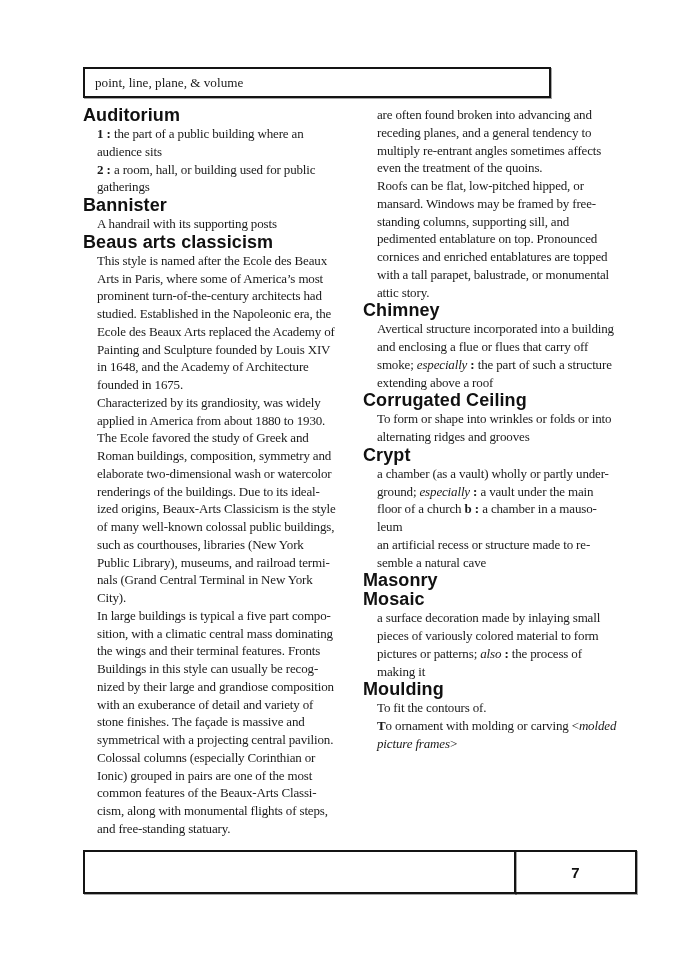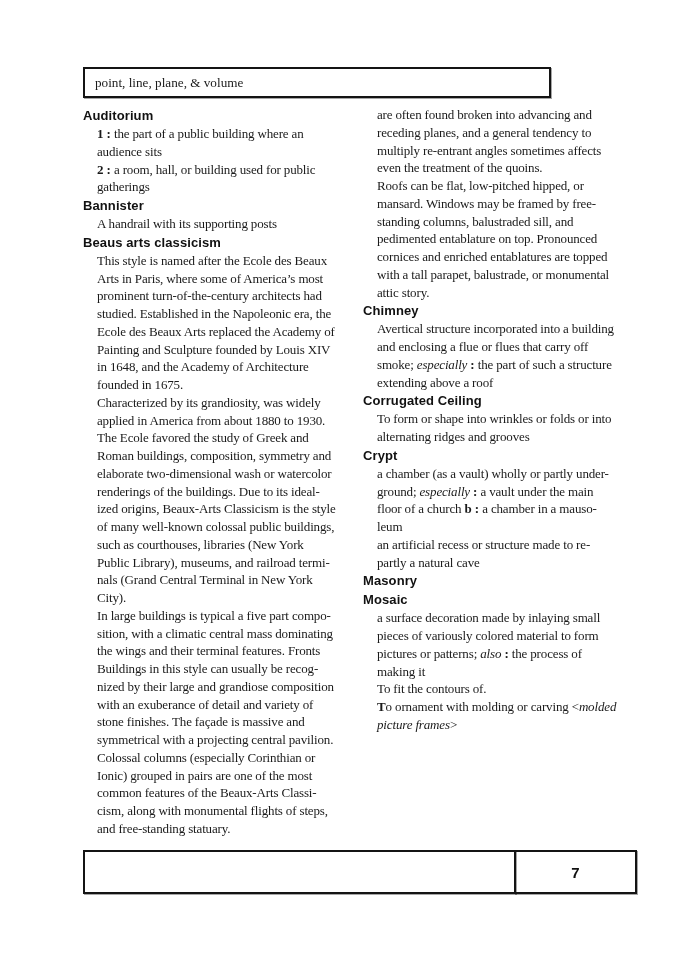--- a/index.html
+++ b/index.html
@@ -36,21 +36,21 @@
     top: 106px;
     width: 557px;
     display: flex;
   }
   .col { box-sizing: border-box; }
   .col-left  { width: 274px; margin-right: 6px; }
   .col-right { width: 277px; }
   .term {
     font-family: "Liberation Sans", "DejaVu Sans", sans-serif;
     font-weight: bold;
-    font-size: 13px;
+    font-size: 18px;
     line-height: 19px;
     letter-spacing: 0.1px;
     color: #111111;
   }
   .def {
     padding-left: 14px;
     font-size: 13px;
     line-height: 17.75px;
     letter-spacing: -0.15px;
     white-space: pre-line;
@@ -136,46 +136,47 @@
 cism, along with monumental flights of steps,
 and free-standing statuary.</span></div>
       </div>
     <div class="col col-right">
         <div class="def"><span>are often found broken into advancing and
 receding planes, and a general tendency to
 multiply re-entrant angles sometimes affects
 even the treatment of the quoins.</span></div>
         <div class="def"><span>Roofs can be flat, low-pitched hipped, or
 mansard. Windows may be framed by free-
-standing columns, balustraded sill, and
+standing columns, supporting sill, and
 pedimented entablature on top. Pronounced
 cornices and enriched entablatures are topped
 with a tall parapet, balustrade, or monumental
 attic story.</span></div>
         <div class="term">Chimney</div>
         <div class="def"><span>Avertical structure incorporated into a building
 and enclosing a flue or flues that carry off
 smoke; </span><i>especially</i><span> </span><b>:</b><span> the part of such a structure
 extending above a roof</span></div>
         <div class="term">Corrugated Ceiling</div>
         <div class="def"><span>To form or shape into wrinkles or folds or into
 alternating ridges and grooves</span></div>
         <div class="term">Crypt</div>
         <div class="def"><span>a chamber (as a vault) wholly or partly under-
 ground; </span><i>especially</i><span> </span><b>:</b><span> a vault under the main
 floor of a church </span><b>b :</b><span> a chamber in a mauso-
 leum</span></div>
         <div class="def"><span>an artificial recess or structure made to re-
-partly a natural cave</span></div>
+semble a natural cave</span></div>
         <div class="term">Masonry</div>
         <div class="term">Mosaic</div>
         <div class="def"><span>a surface decoration made by inlaying small
 pieces of variously colored material to form
 pictures or patterns; </span><i>also</i><span> </span><b>:</b><span> the process of
 making it</span></div>
+        <div class="term">Moulding</div>
         <div class="def"><span>To fit the contours of.</span></div>
         <div class="def"><b>T</b><span>o ornament with molding or carving &lt;</span><i>molded
 picture frames</i><span>&gt;</span></div>
       </div>
   </div>
 
   <div class="footer">
     <div class="footer-cell footer-left"></div>
     <div class="footer-cell footer-right">
       <span>7</span>

